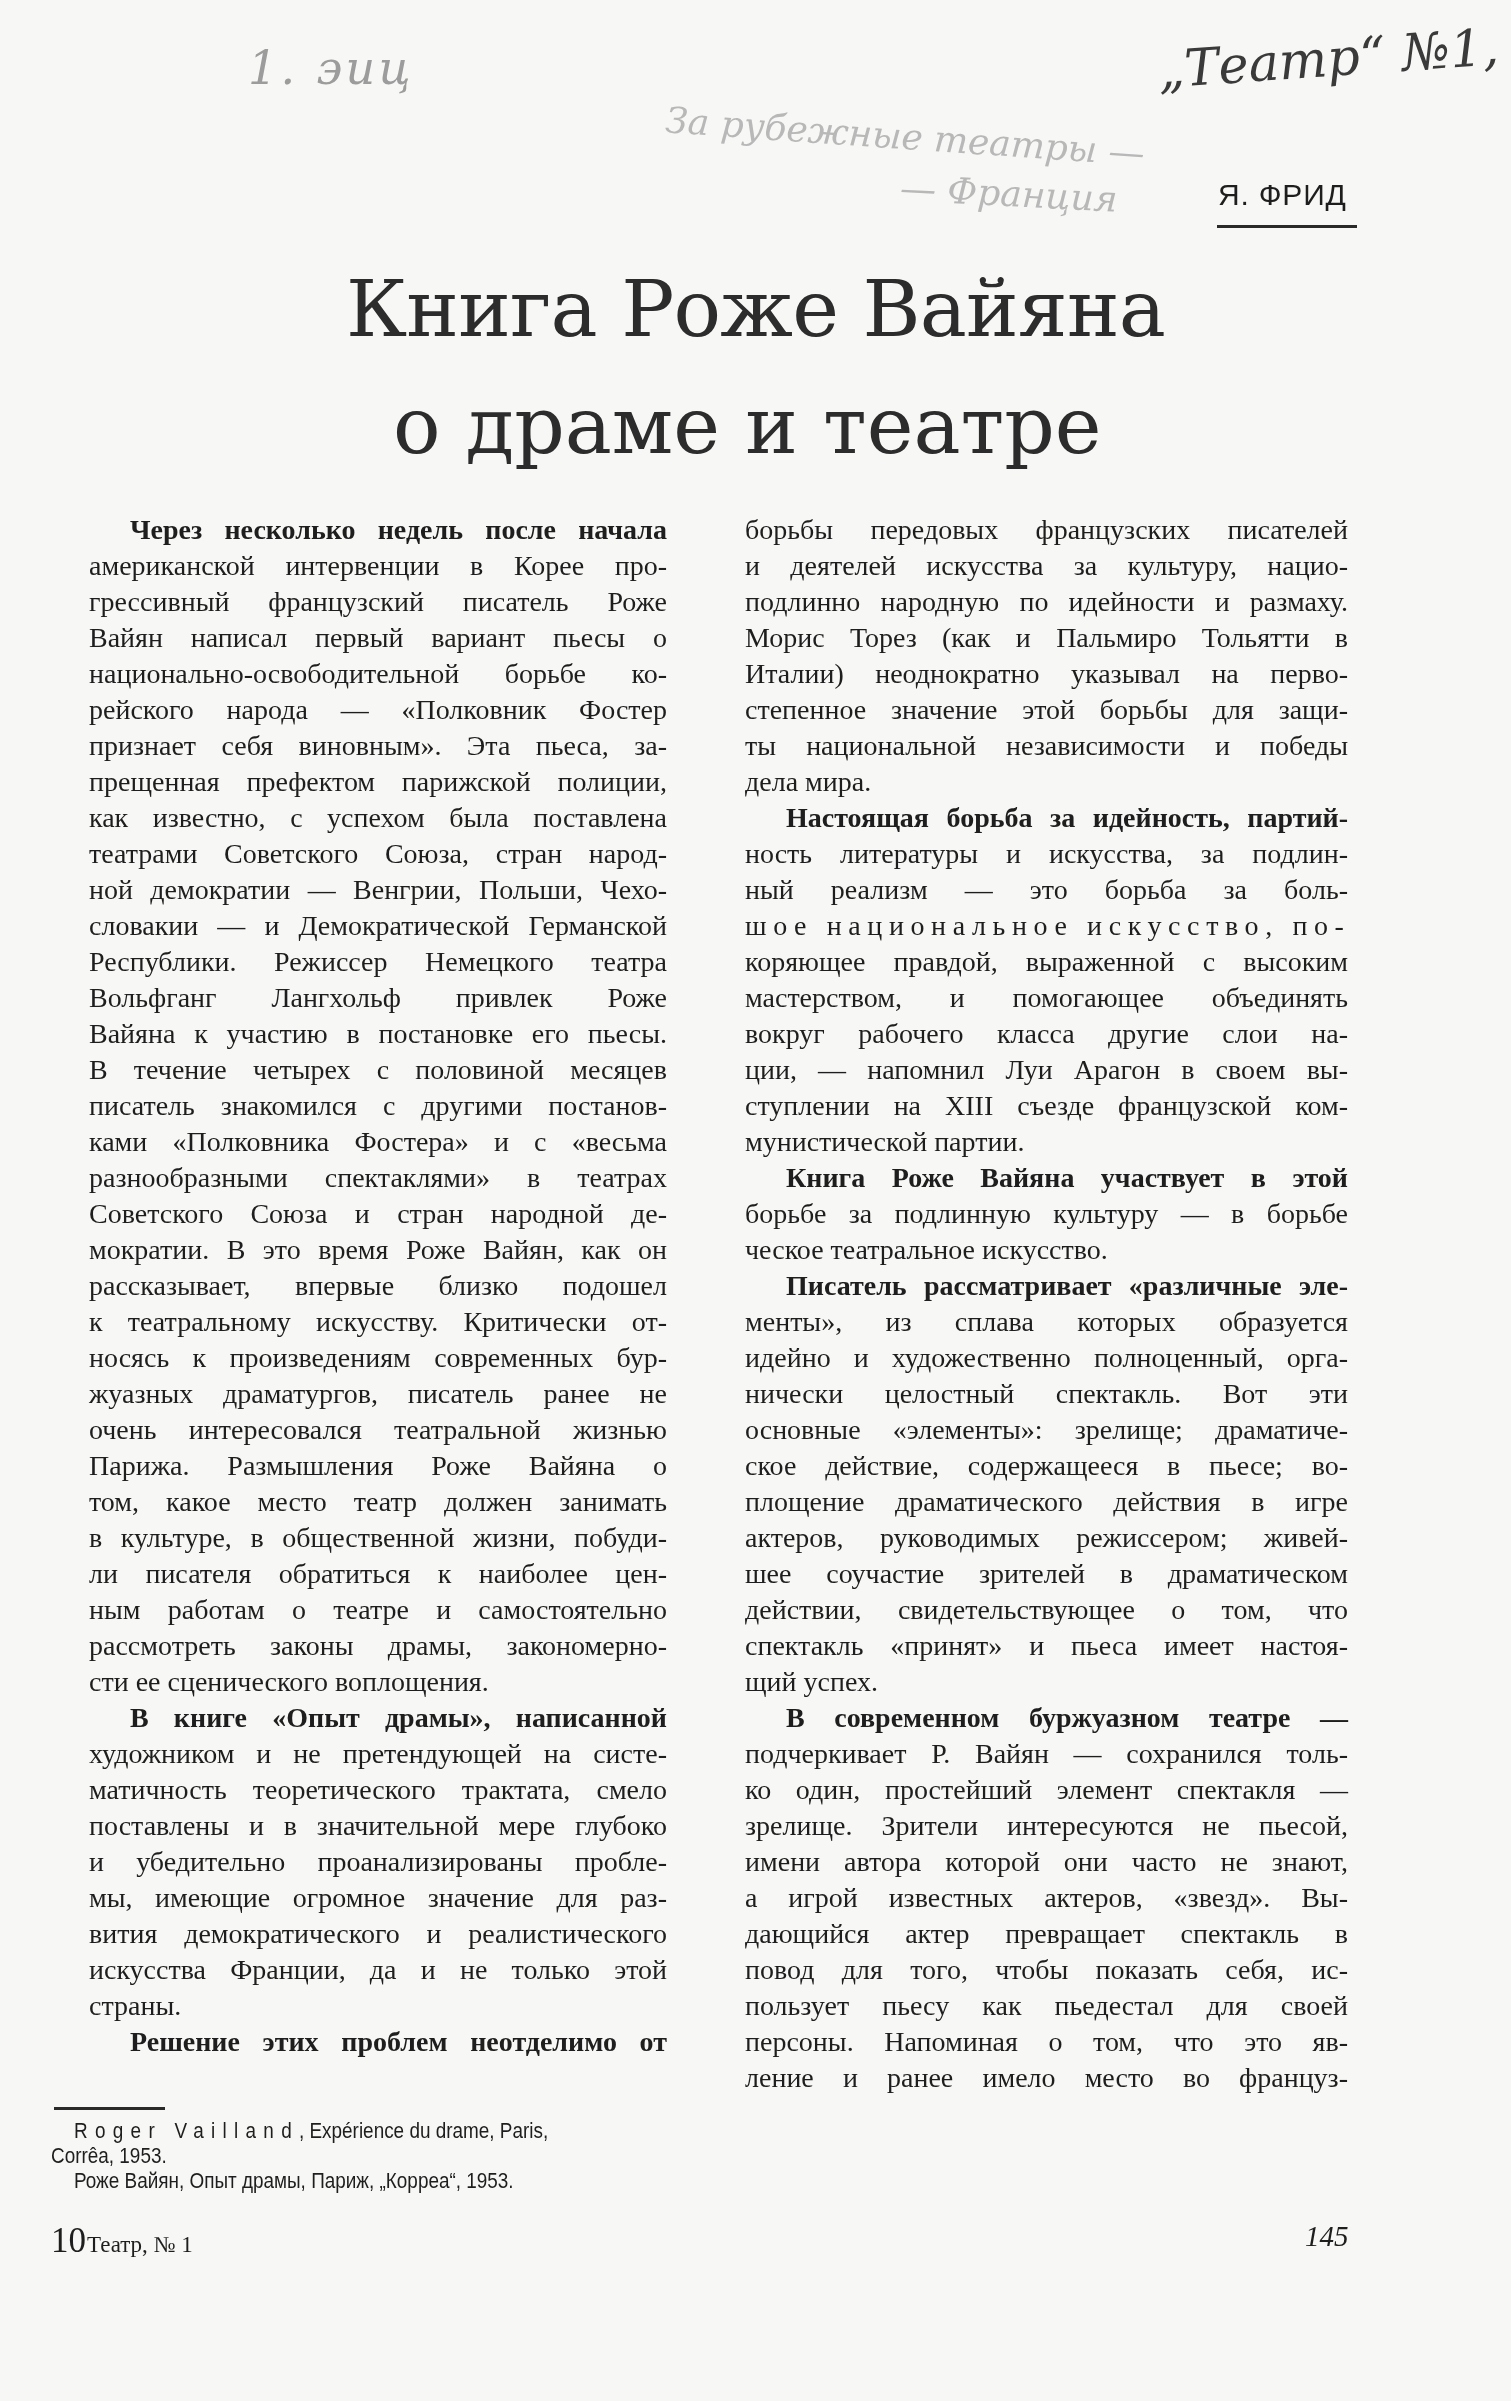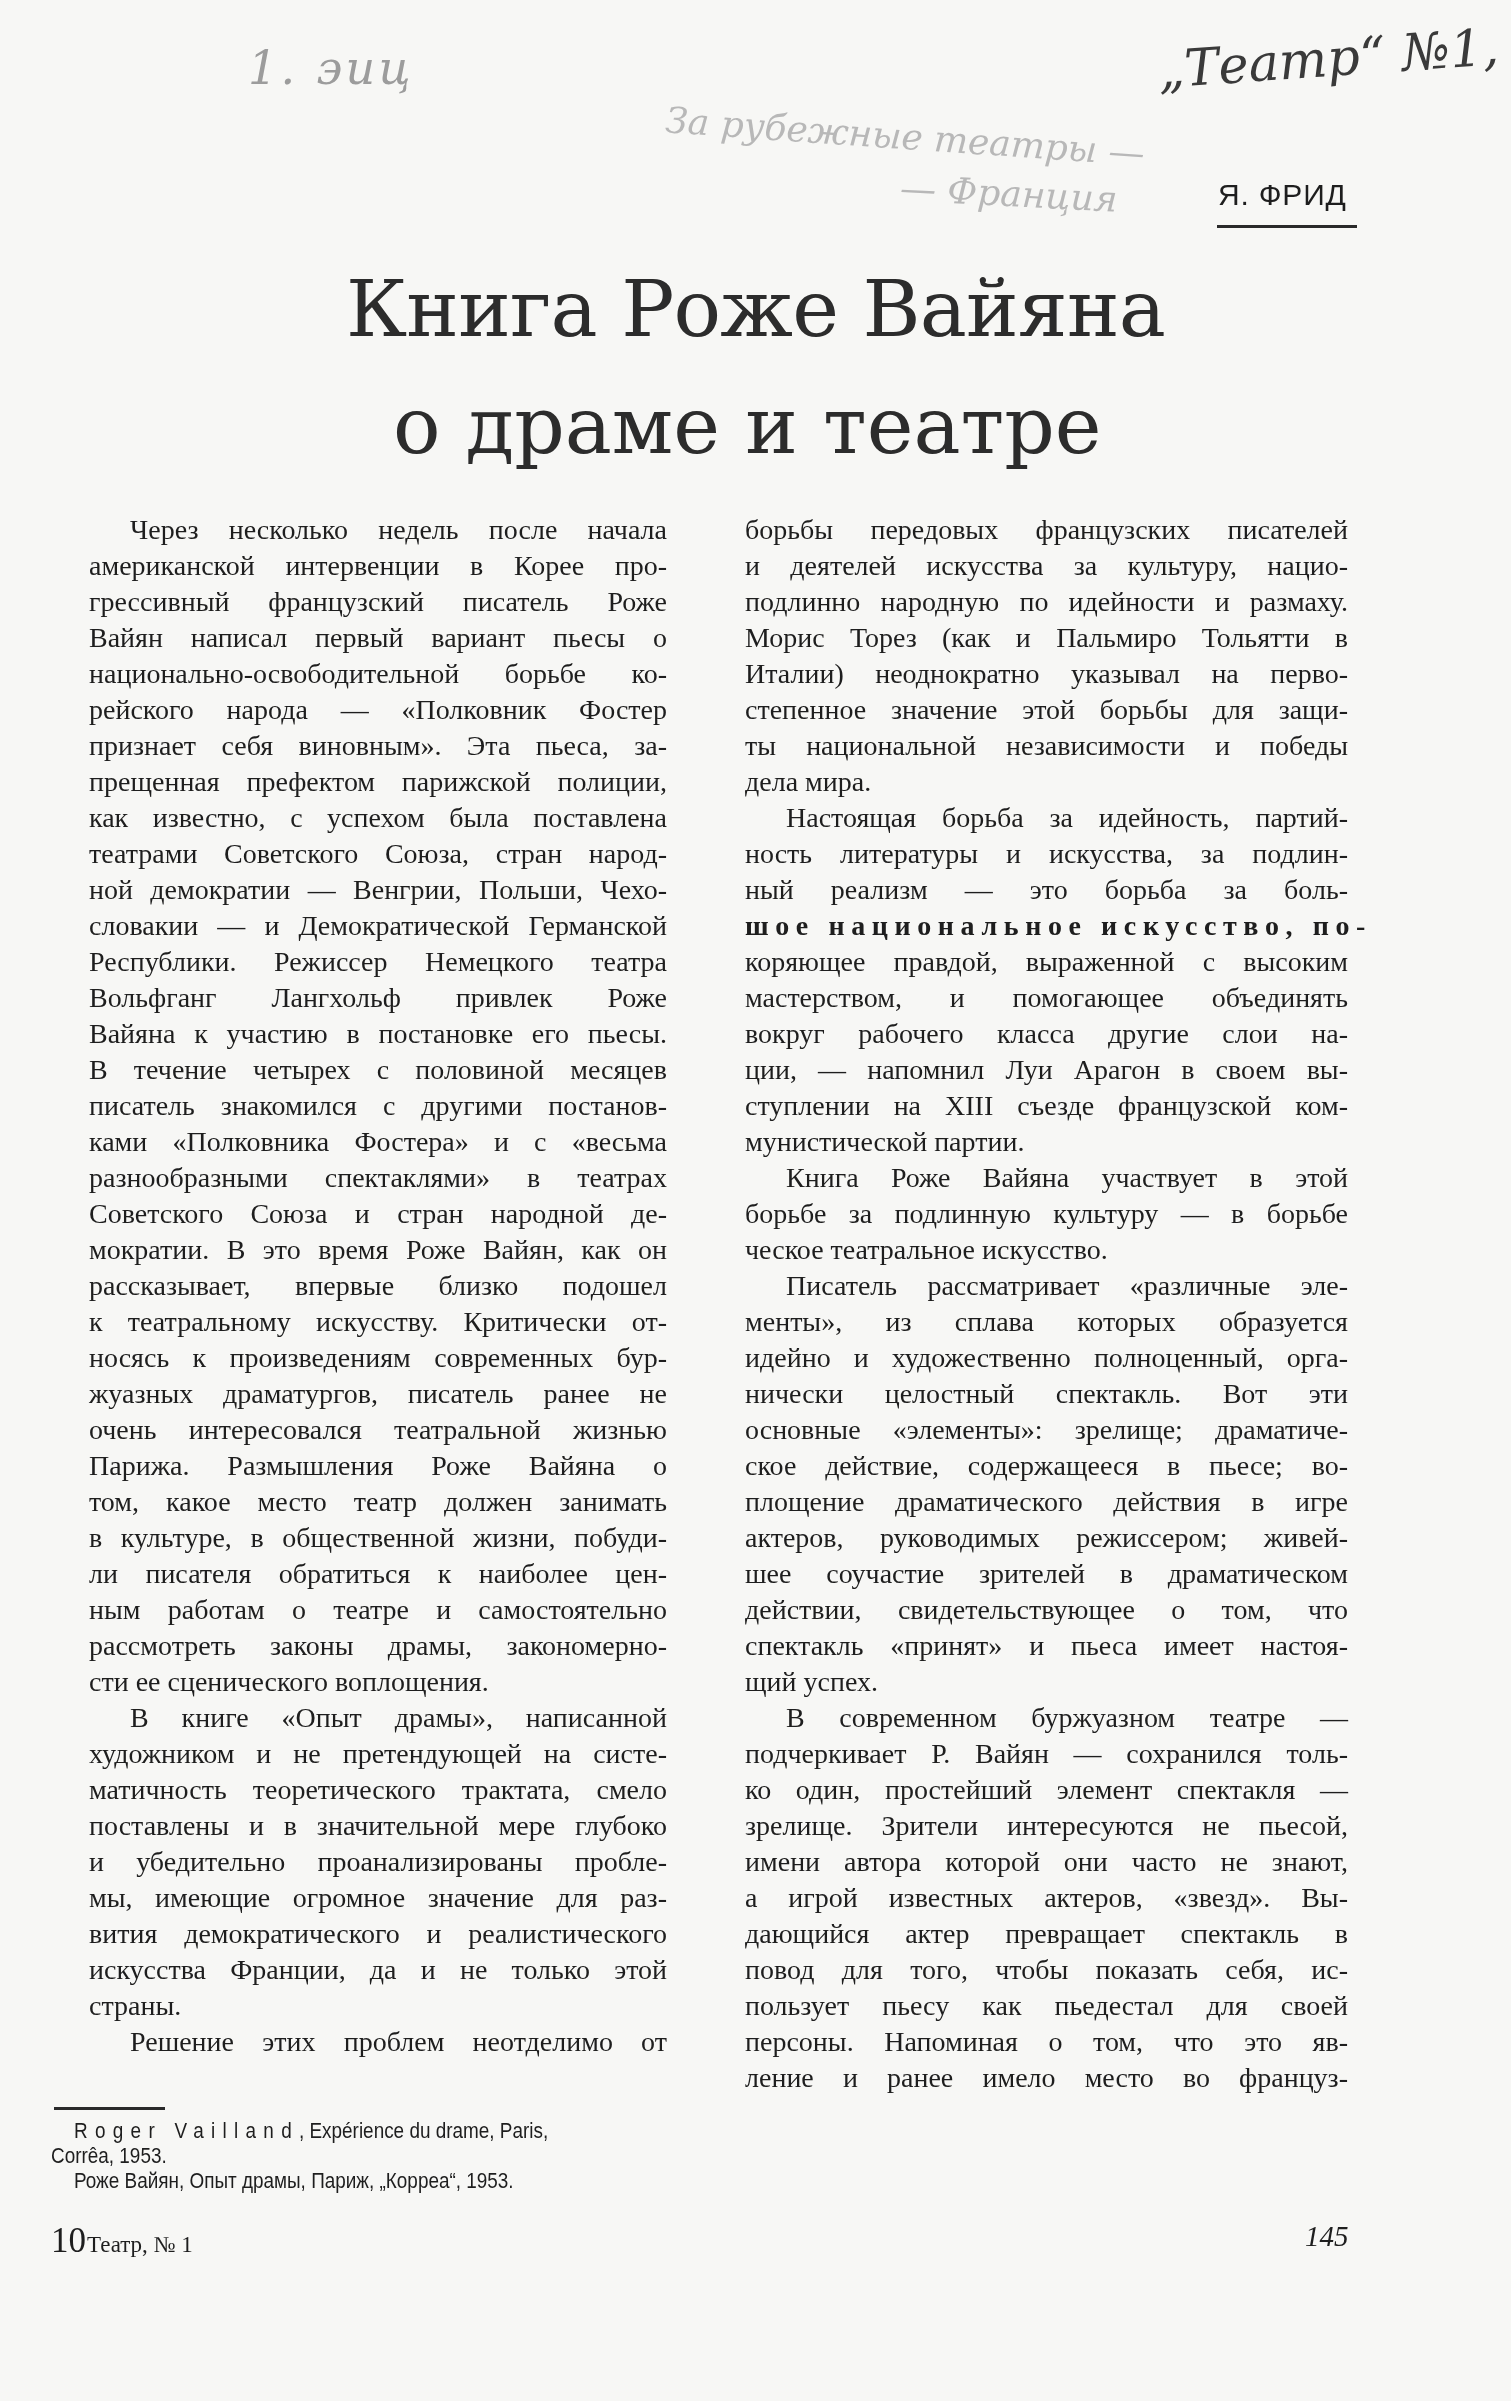--- a/index.html
+++ b/index.html
@@ -14,22 +14,22 @@
             font-size: 30px; letter-spacing: 0.8px; color: #1e1e1e; text-align: right; }
   #author-rule { position: absolute; left: 1217px; top: 225px; width: 140px; height: 2.5px; background: #2a2a2a; }
   .title { position: absolute; left: 0; width: 1511px; text-align: center; font-family: "DejaVu Serif", serif; color: #2c2c2c; }
   #title1 { top: 263px; font-size: 79px; letter-spacing: -0.8px; }
   #title2 { top: 380px; font-size: 79px; left: -8.3px; }
   .col { position: absolute; font-size: 28px; line-height: 36px; }
   #col-left { left: 89px; top: 512px; width: 578px; }
   #col-right { left: 745px; top: 512px; width: 603px; }
   .ln { display: block; height: 36px; white-space: nowrap; text-align: justify; text-align-last: justify; overflow: visible; }
   .ln.last { text-align-last: left; }
-  .ln.ind { padding-left: 41px; }
-  .ln.sp { letter-spacing: 6.6px; font-weight: bold; }
+  .ln.ind { padding-left: 41px; font-weight: bold; }
+  .ln.sp { letter-spacing: 6.6px; }
   #footnote-rule { position: absolute; left: 54px; top: 2107px; width: 111px; height: 2.5px; background: #2a2a2a; }
   .fn { position: absolute; font-family: "Liberation Sans", "DejaVu Sans", sans-serif; font-size: 21.5px; color: #1e1e1e; white-space: nowrap; transform: scaleX(0.88); transform-origin: left top; }
   #fn1 { left: 74px; top: 2119px; width: 661px; }
   #fn2 { left: 51px; top: 2144px; }
   #fn3 { left: 74px; top: 2169px; }
   #fn1 .sp { letter-spacing: 8.3px; }
   #page-left { position: absolute; left: 51px; top: 2221px; font-size: 30px; white-space: nowrap; }
   #page-left .num { font-size: 35px; margin-right: 1px; }
   #page-left .mag { font-size: 23px; }
   #page-right { position: absolute; left: 1305px; top: 2220px; font-size: 29px; font-style: italic; }

